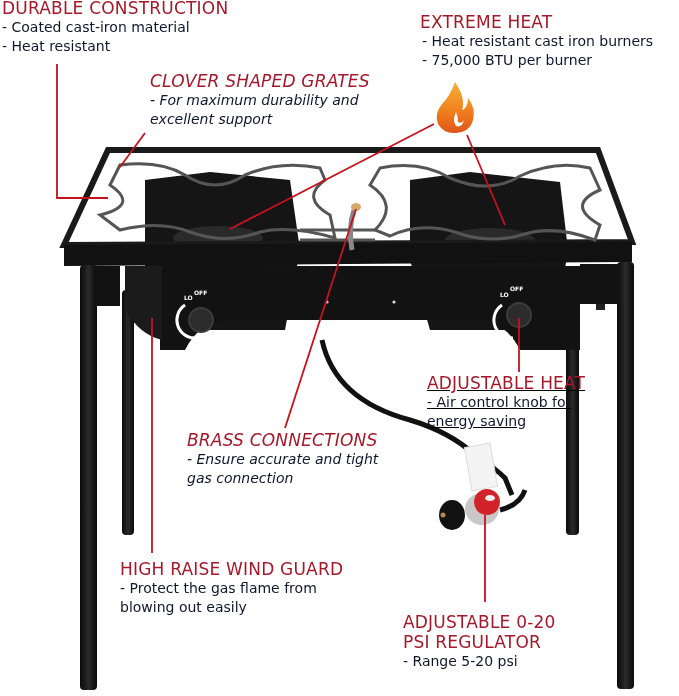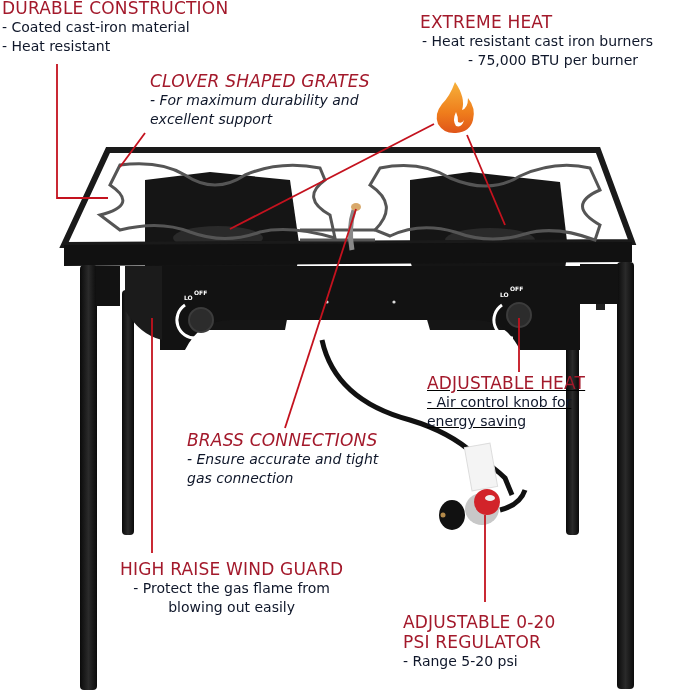--- a/index.html
+++ b/index.html
@@ -117,42 +117,42 @@
 
   <div class="callout" style="left:2px; top:-2px;">
     <div class="heading">DURABLE CONSTRUCTION</div>
     <div class="bullet">- Coated cast-iron material</div>
     <div class="bullet">- Heat resistant</div>
   </div>
 
   <div class="callout" style="left:420px; top:12px;">
     <div class="heading">EXTREME HEAT</div>
     <div class="bullet" style="padding-left:2px;">- Heat resistant cast iron burners</div>
-    <div class="bullet" style="padding-left:2px;margin-left:46px;">- 75,000 BTU per burner</div>
+    <div class="bullet" style="padding-left:2px;">- 75,000 BTU per burner</div>
   </div>
 
   <div class="callout" style="left:150px; top:71px;font-style:italic;">
     <div class="heading">CLOVER SHAPED GRATES</div>
     <div class="bullet">- For maximum durability and</div>
     <div class="bullet">excellent support</div>
   </div>
 
   <div class="callout" style="left:427px; top:373px;text-decoration:underline;">
     <div class="heading">ADJUSTABLE HEAT</div>
     <div class="bullet">- Air control knob for</div>
     <div class="bullet">energy saving</div>
   </div>
 
   <div class="callout" style="left:187px; top:430px;font-style:italic;">
     <div class="heading">BRASS CONNECTIONS</div>
     <div class="bullet">- Ensure accurate and tight</div>
     <div class="bullet">gas connection</div>
   </div>
 
-  <div class="callout" style="left:120px; top:559px;text-align:center;">
+  <div class="callout" style="left:120px; top:559px;">
     <div class="heading">HIGH RAISE WIND GUARD</div>
     <div class="bullet">- Protect the gas flame from</div>
     <div class="bullet">blowing out easily</div>
   </div>
 
   <div class="callout" style="left:403px; top:612px;">
     <div class="heading">ADJUSTABLE 0-20</div>
     <div class="heading">PSI REGULATOR</div>
     <div class="bullet">- Range 5-20 psi</div>
   </div>

